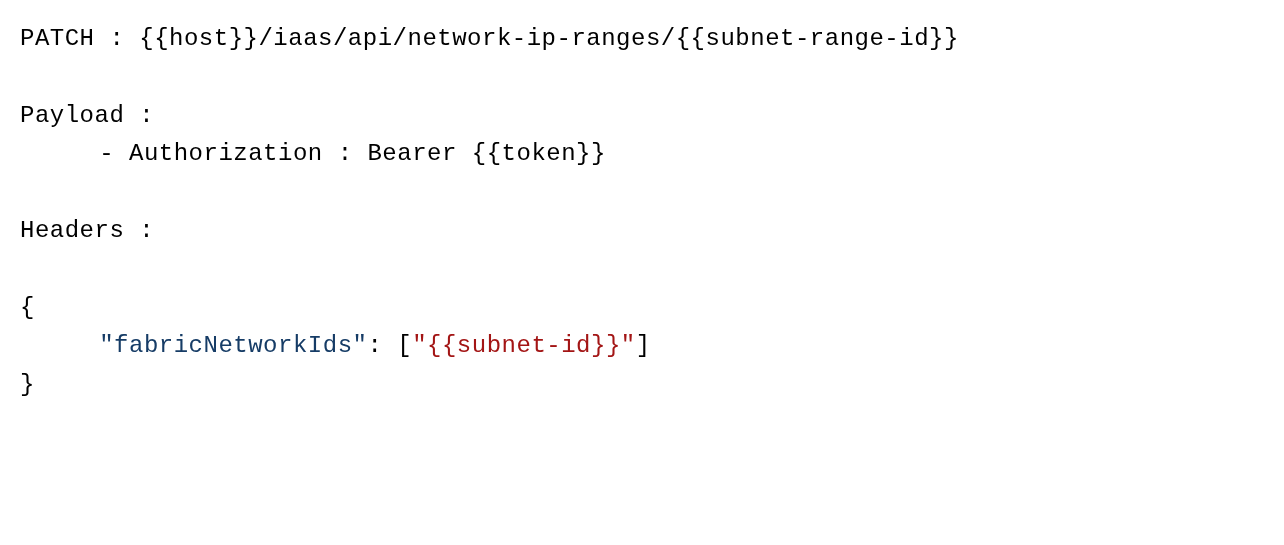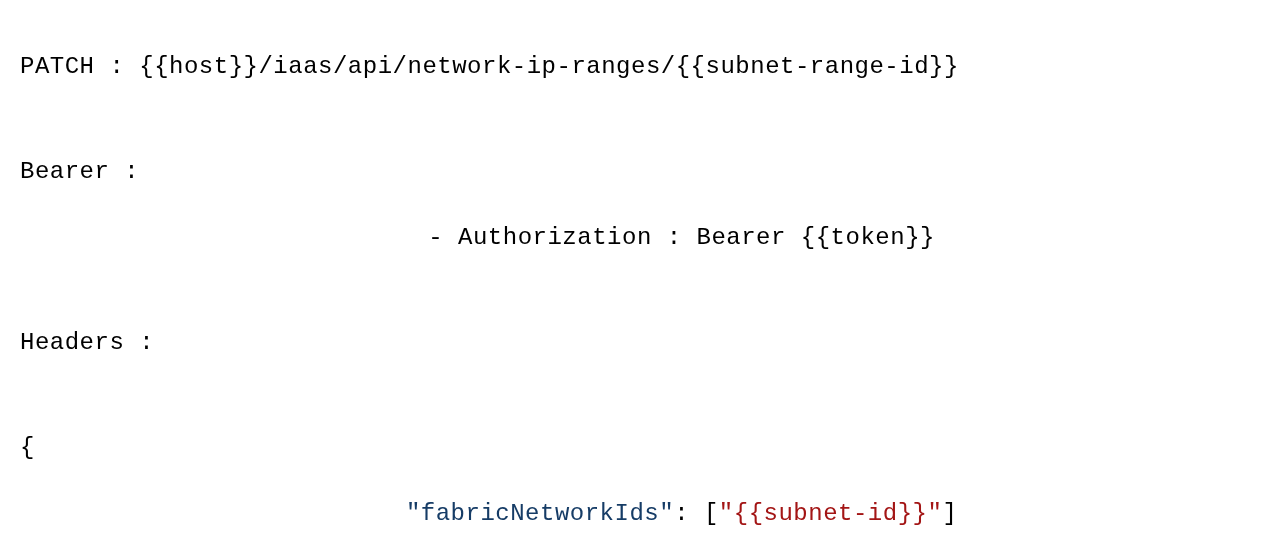--- a/index.html
+++ b/index.html
@@ -9,47 +9,45 @@
       font-family: Consolas, "Courier New", monospace;
       font-size: 24px;
       line-height: 1.6;
       color: #000000;
       width: 1284px;
       box-sizing: border-box;
     }
     .line {
       white-space: pre;
       letter-spacing: 0.5px;
-      margin-top: 28px;
     }
     .blank {
       height: 1.6em;
     }
     .indent-1 {
       padding-left: 3.3em;
-      text-align: center;
     }
     .json-key {
       color: #163c66;
     }
     .json-value {
       color: #a31515;
     }
     .json-punct {
       color: #000000;
     }
   </style>
 </head>
 <body>
 
 <div class="line"><span>PATCH</span><span> : </span><span>{{host}}/iaas/api/network-ip-ranges/{{subnet-range-id}}</span></div>
 
 <div class="blank"></div>
 
-<div class="line">Bearer :</div>
+<div class="line">Payload :</div>
 <div class="line indent-1"><span>- </span><span>Authorization</span><span> : </span><span>Bearer {{token}}</span></div>
 
 <div class="blank"></div>
 
 <div class="line">Headers :</div>
 
 <div class="blank"></div>
 
 <div class="line">{</div>
 <div class="line indent-1"><span class="json-key">"fabricNetworkIds"</span><span class="json-punct">: </span><span class="json-punct">[</span><span class="json-value">"{{subnet-id}}"</span><span class="json-punct">]</span></div>

